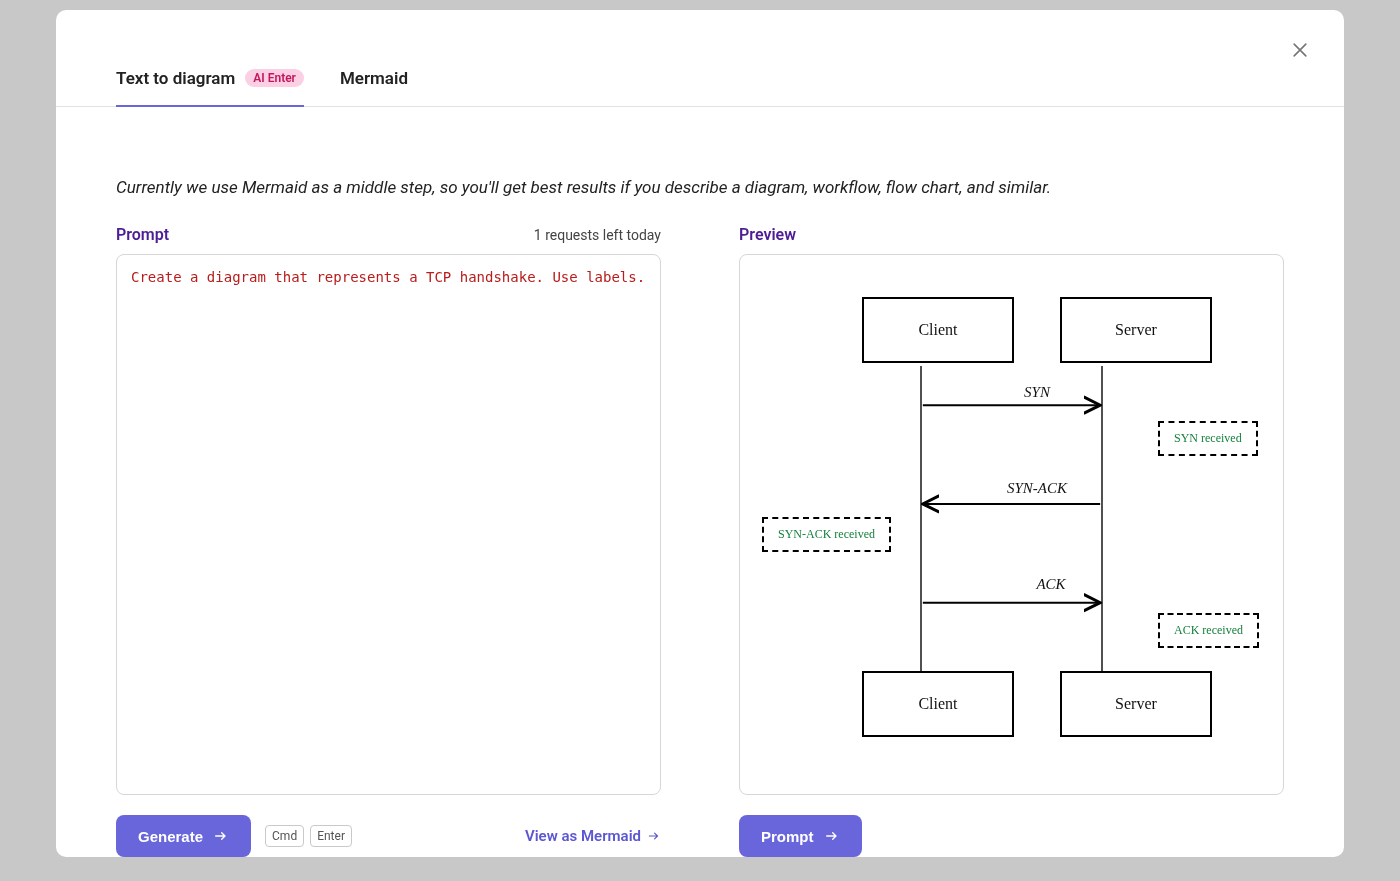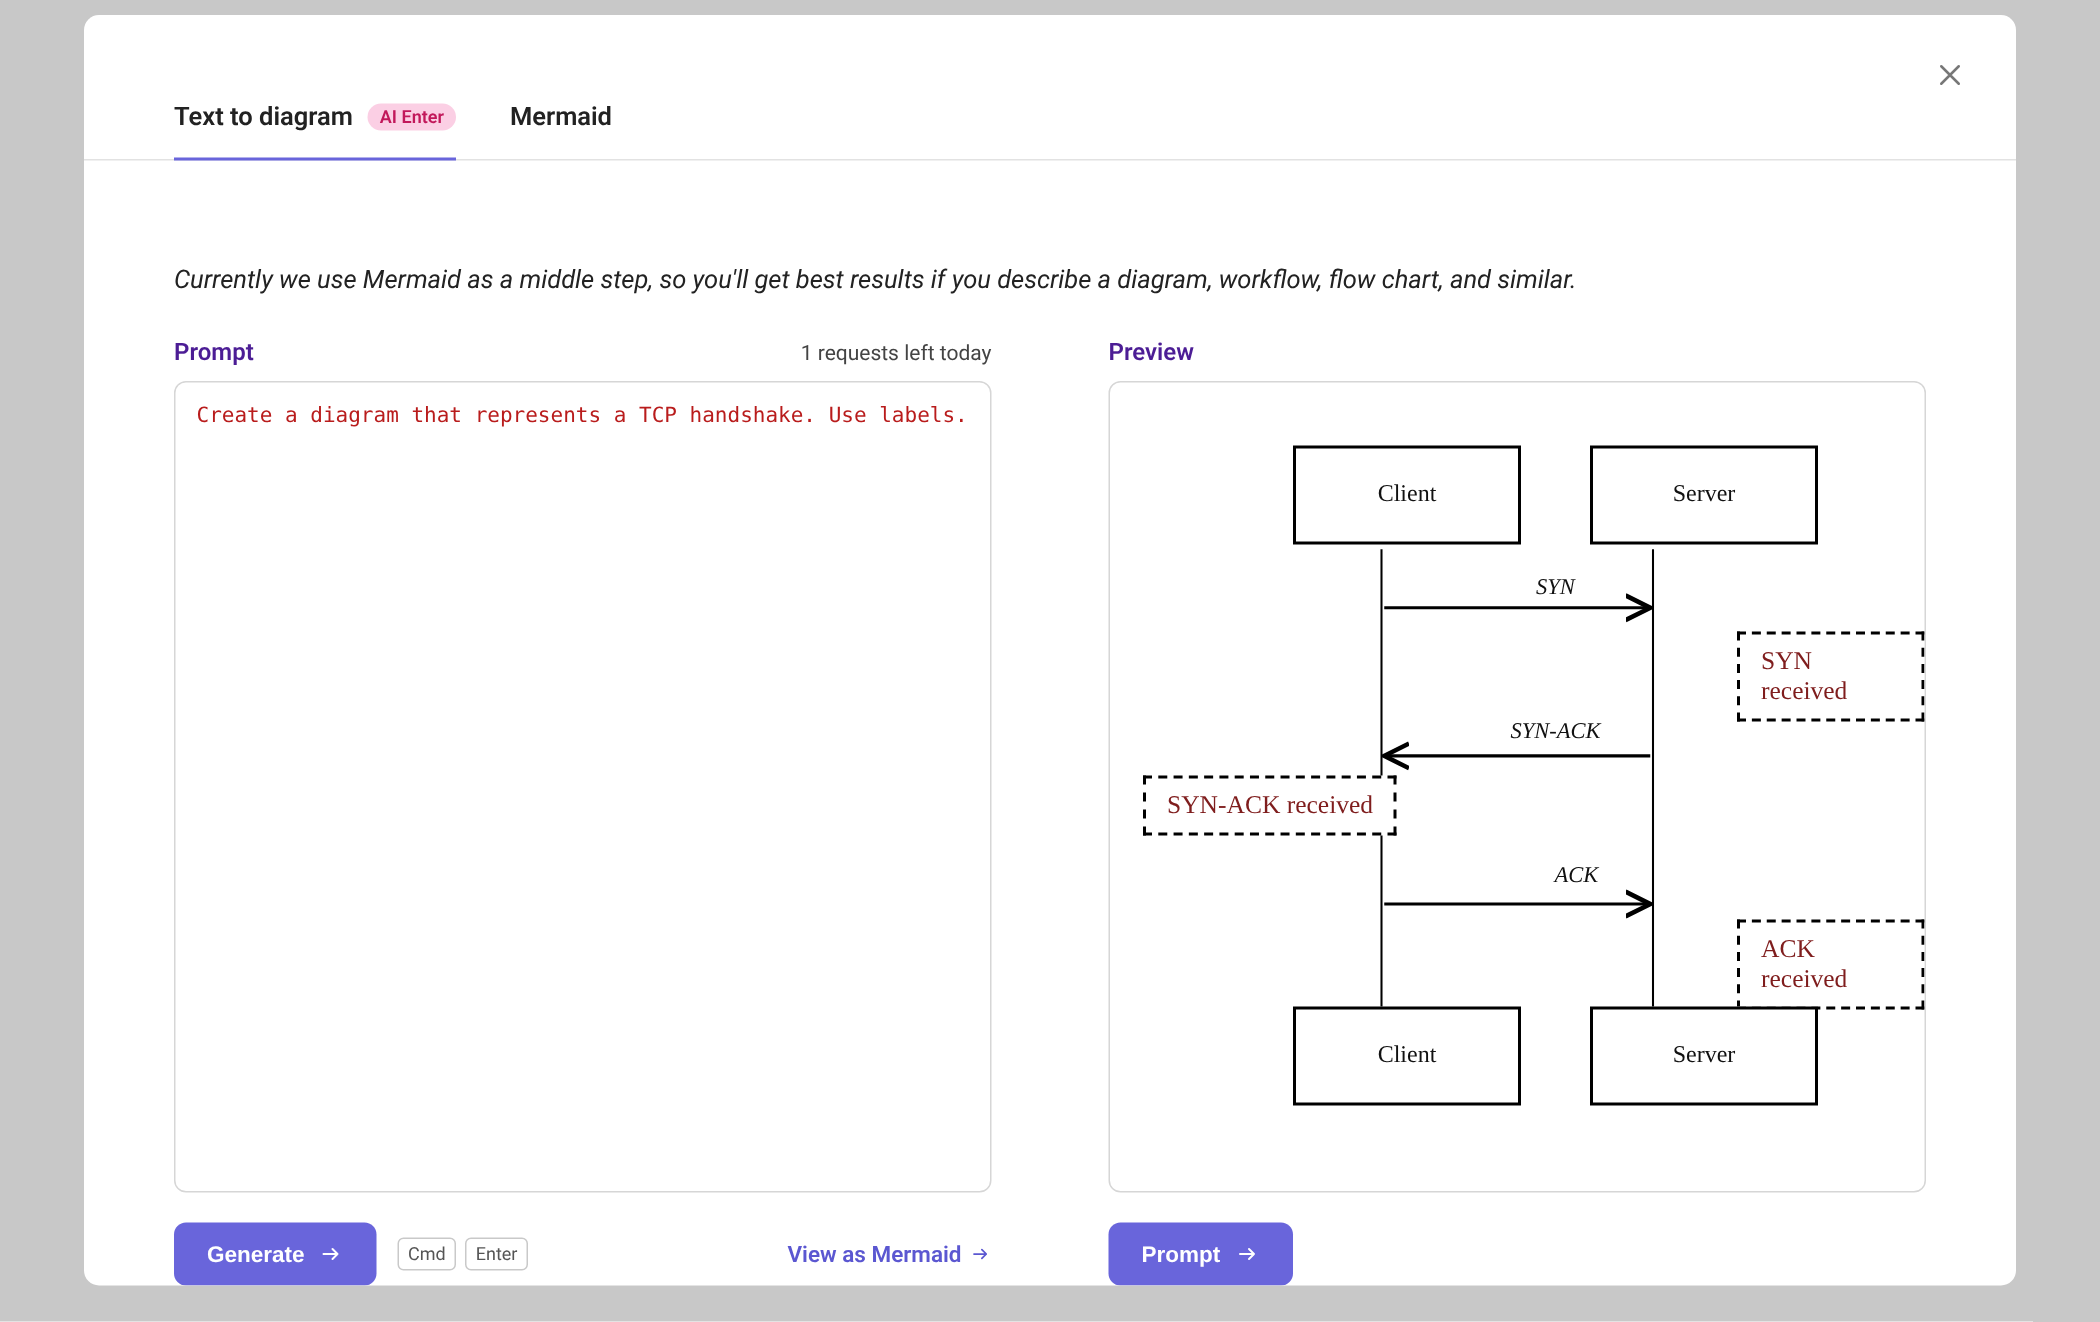--- a/index.html
+++ b/index.html
@@ -139,22 +139,22 @@
     font-size: 16px;
     color: #111;
   }
   .note {
     position: absolute;
     border: 2px dashed #000;
     background: #fff;
     display: flex;
     align-items: center;
     justify-content: center;
-    font-size: 17px;
-    color: #7f1d1d;
+    font-size: 12px;
+    color: #15803d;
     padding: 8px 14px;
   }
   .msg {
     position: absolute;
     font-size: 15px;
     font-style: italic;
     color: #111;
     background: #fff;
     padding: 0 4px;
     transform: translate(-50%, -100%);

